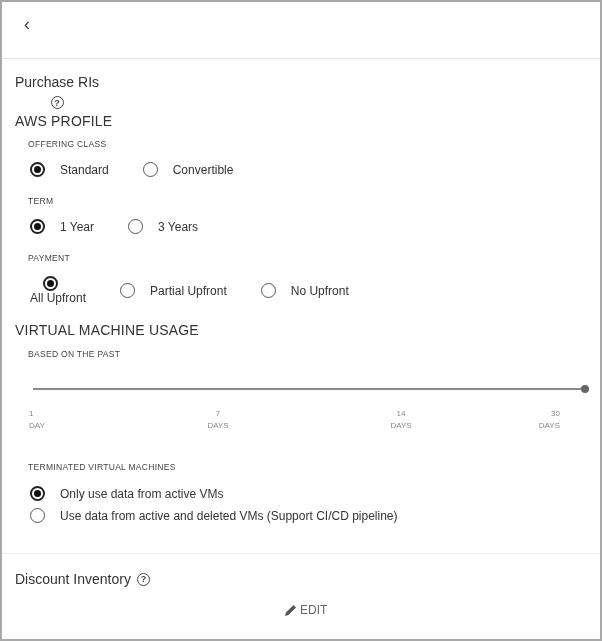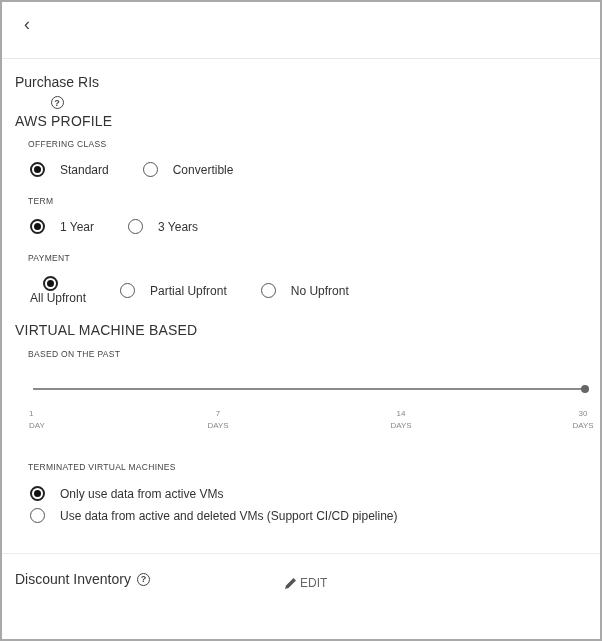--- a/index.html
+++ b/index.html
@@ -16,21 +16,21 @@
   .radio-row { position: absolute; left: 28px; display: flex; align-items: center; }
   .radio { display: flex; align-items: center; cursor: pointer; font-size: 12px; color: #333; text-align: right; }
   .radio .dot { width: 15px; height: 15px; border: 1.5px solid #555; border-radius: 50%; margin-right: 15px; display: inline-flex; align-items: center; justify-content: center; }
   .radio .dot.sel::after { content: ""; width: 7px; height: 7px; border-radius: 50%; background: #111; }
   .radio .dot.sel { border-color: #222; border-width: 2px; }
   .slider-track { position: absolute; left: 31px; top: 386px; width: 553px; height: 2px; background: #8a8a8a; }
   .slider-thumb { position: absolute; left: 579px; top: 383px; width: 8px; height: 8px; border-radius: 50%; background: #666; cursor: pointer; }
   .tick { position: absolute; font-size: 8px; color: #888; line-height: 12px; }
   .divider { position: absolute; left: 0; width: 598px; height: 1px; background: #ececec; }
   .inv-text { position: absolute; left: 20px; top: 607px; font-size: 13px; color: #333; }
-  .edit { position: absolute; left: 282px; top: 574px; font-size: 12px; color: #666; display: flex; align-items: center; gap: 2px; cursor: pointer; }
+  .edit { position: absolute; left: 282px; top: 601px; font-size: 12px; color: #666; display: flex; align-items: center; gap: 2px; cursor: pointer; }
 </style>
 </head>
 <body>
 
 <div class="frame">
   <div class="header">
     <span class="back">‹</span>
   </div>
 
   <div class="section-title" style="top:72px;flex-direction:column;">
@@ -73,39 +73,39 @@
     <label class="radio" style="margin-right:34px;">
       <span class="dot"></span>
       <span>Partial Upfront</span>
     </label>
     <label class="radio">
       <span class="dot"></span>
       <span>No Upfront</span>
     </label>
   </div>
 
-  <div class="group-label" style="top:320px;">VIRTUAL MACHINE BASED</div>
+  <div class="group-label" style="top:320px;">VIRTUAL MACHINE USAGE</div>
   <div class="sub-label" style="top:347px;">BASED ON THE PAST</div>
 
   <div class="slider-track"></div>
   <div class="slider-thumb"></div>
 
   <div class="tick" style="left:27px; top:406px; text-align:left;">
     <div>1</div>
     <div>DAY</div>
   </div>
   <div class="tick" style="left:203px; top:406px; text-align:center; width:26px;">
     <div>7</div>
     <div>DAYS</div>
   </div>
   <div class="tick" style="left:386px; top:406px; text-align:center; width:26px;">
     <div>14</div>
     <div>DAYS</div>
   </div>
-  <div class="tick" style="left:532px; top:406px; text-align:center; width:26px;margin-left:36px;">
+  <div class="tick" style="left:532px; top:406px; text-align:right; width:26px;">
     <div>30</div>
     <div>DAYS</div>
   </div>
 
   <div class="sub-label" style="top:460px;">TERMINATED VIRTUAL MACHINES</div>
   <div class="radio-row" style="top:484px;">
     <label class="radio">
       <span class="dot sel"></span>
       <span>Only use data from active VMs</span>
     </label>

